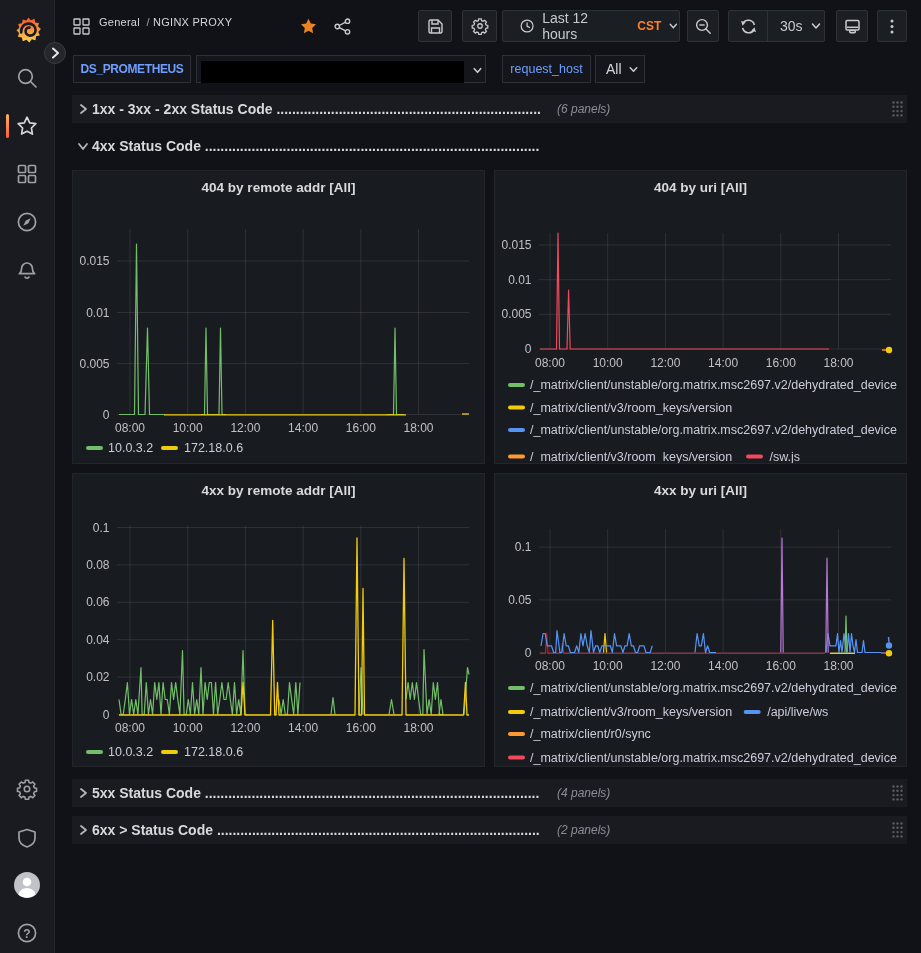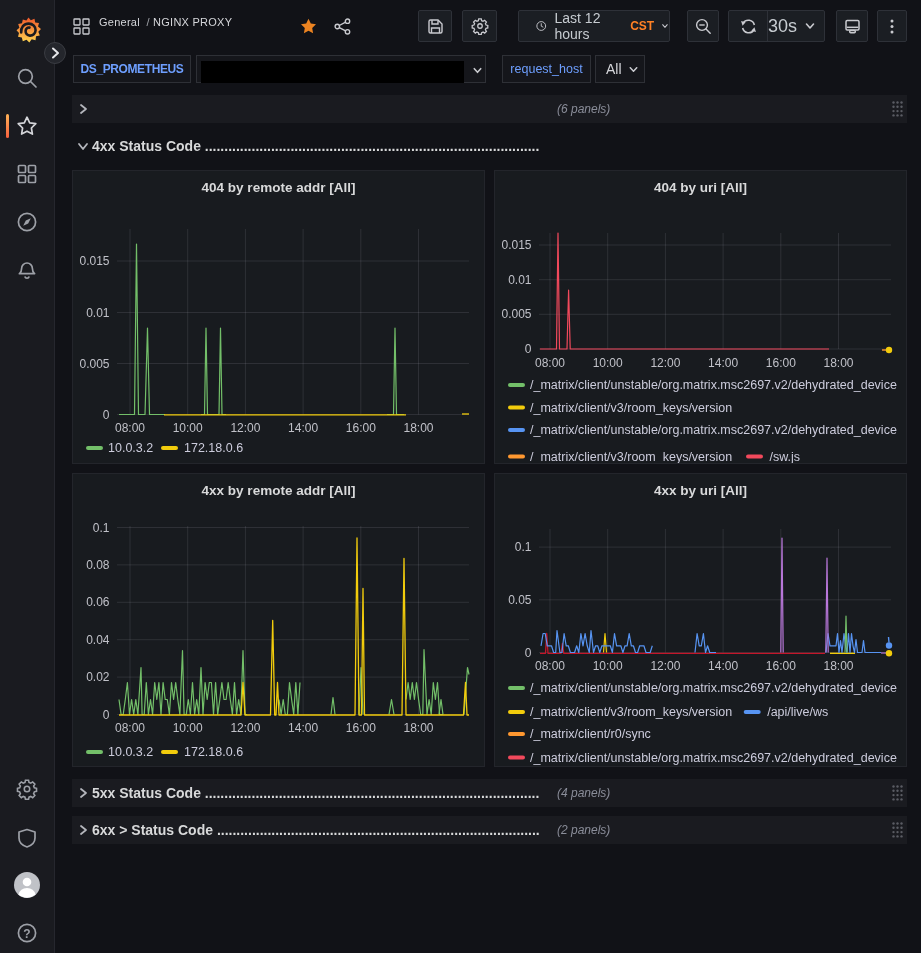--- a/index.html
+++ b/index.html
@@ -138,21 +138,21 @@
 
   <div class="tbtn" style="left:462px;width:35px">
     <svg width="18" height="18" viewBox="0 0 24 24">
         <g fill="none" stroke="#c9cacf" stroke-width="1.7">
           <circle cx="12" cy="12" r="3"></circle>
           <path d="M10.3 2.5 h3.4 l.5 2.4 1.9 .8 2.1-1.4 2.4 2.4 -1.4 2.1 .8 1.9 2.4 .5 v3.4 l-2.4 .5 -.8 1.9 1.4 2.1 -2.4 2.4 -2.1-1.4 -1.9 .8 -.5 2.4 h-3.4 l-.5-2.4 -1.9-.8 -2.1 1.4 -2.4-2.4 1.4-2.1 -.8-1.9 -2.4-.5 v-3.4 l2.4-.5 .8-1.9 -1.4-2.1 2.4-2.4 2.1 1.4 1.9-.8 Z"></path>
         </g>
       </svg>
   </div>
 
-  <div class="tbtn" style="left:518px;width:152px;justify-content:flex-start;padding-left:17px">
+  <div class="tbtn" style="left:502px;width:178px;justify-content:flex-start;padding-left:17px">
     <svg width="16" height="16" viewBox="0 0 16 16" style="margin-right:8px">
         <circle cx="8" cy="8" r="6.7" fill="none" stroke="#c9cacf" stroke-width="1.4"></circle>
         <path d="M8 4.4 V8.3 L10.6 9.6" fill="none" stroke="#c9cacf" stroke-width="1.4" stroke-linecap="round"></path>
       </svg>
     <span style="font-size:14px">Last 12 hours</span>
     <span style="font-size:12px;font-weight:bold;color:#ff8125;margin-left:20px">CST</span>
     <svg width="12" height="12" viewBox="0 0 12 12" style="margin-left:7px">
         <path d="M2.5 4 L6 8 L9.5 4" fill="none" stroke="#c9cacf" stroke-width="1.6" stroke-linecap="round" stroke-linejoin="round"></path>
       </svg>
   </div>
@@ -170,21 +170,21 @@
       <svg width="17" height="17" viewBox="0 0 16 16">
           <g fill="none" stroke="#c9cacf" stroke-width="1.5">
             <path d="M13.5 6.6 A5.8 5.8 0 0 0 3.0 4.7"></path>
             <path d="M2.5 9.4 A5.8 5.8 0 0 0 13.0 11.3"></path>
           </g>
           <path d="M1.0 2.8 L5.3 4.0 L2.4 7.3 Z" fill="#c9cacf"></path>
           <path d="M15.0 13.2 L10.7 12.0 L13.6 8.7 Z" fill="#c9cacf"></path>
         </svg>
     </div>
     <div style="width:1px;height:32px;background:#2e3138"></div>
-    <span style="font-size:18px;">30s</span>
+    <span style="font-size:14px;margin-left:12px">30s</span>
     <svg width="12" height="12" viewBox="0 0 12 12" style="margin-left:7px">
         <path d="M2.5 4 L6 8 L9.5 4" fill="none" stroke="#c9cacf" stroke-width="1.6" stroke-linecap="round" stroke-linejoin="round"></path>
       </svg>
   </div>
 
   <div class="tbtn" style="left:836px;width:32px">
     <svg width="17" height="17" viewBox="0 0 17 17">
         <g fill="none" stroke="#c9cacf" stroke-width="1.5">
           <rect x="2" y="2.5" width="13" height="9.5" rx="1.2"></rect>
           <line x1="2.8" y1="9.3" x2="14.2" y2="9.3"></line>
@@ -217,20 +217,21 @@
     <span style="font-size:14px;color:#d5d6da">All</span>
     <svg width="11" height="11" viewBox="0 0 12 12" style="margin-left:6px">
         <path d="M2.5 4 L6 8 L9.5 4" fill="none" stroke="#c9cacf" stroke-width="1.6" stroke-linecap="round" stroke-linejoin="round"></path>
       </svg>
   </div>
 
   <div class="rowbar" style="top:95px">
     <svg class="chevsvg" width="12" height="12" viewBox="0 0 12 12" style="margin:0 3px 0 5px;flex:none">
         <path d="M4 2 L9 6 L4 10" fill="none" stroke="#b4b6bc" stroke-width="1.8" stroke-linecap="round" stroke-linejoin="round"></path>
       </svg>
+    <span class="rowtitle">1xx - 3xx - 2xx Status Code ....................................................................</span>
     <span class="rowcount">(6 panels)</span>
     <svg class="dots34" style="left:820px;top:6px" viewBox="0 0 11 16">
         <circle cx="1.5" cy="1.5" r="1.2" fill="#5a5c63"></circle>
         <circle cx="5.5" cy="1.5" r="1.2" fill="#5a5c63"></circle>
         <circle cx="9.5" cy="1.5" r="1.2" fill="#5a5c63"></circle>
         <circle cx="1.5" cy="5.8" r="1.2" fill="#5a5c63"></circle>
         <circle cx="5.5" cy="5.8" r="1.2" fill="#5a5c63"></circle>
         <circle cx="9.5" cy="5.8" r="1.2" fill="#5a5c63"></circle>
         <circle cx="1.5" cy="10.1" r="1.2" fill="#5a5c63"></circle>
         <circle cx="5.5" cy="10.1" r="1.2" fill="#5a5c63"></circle>

